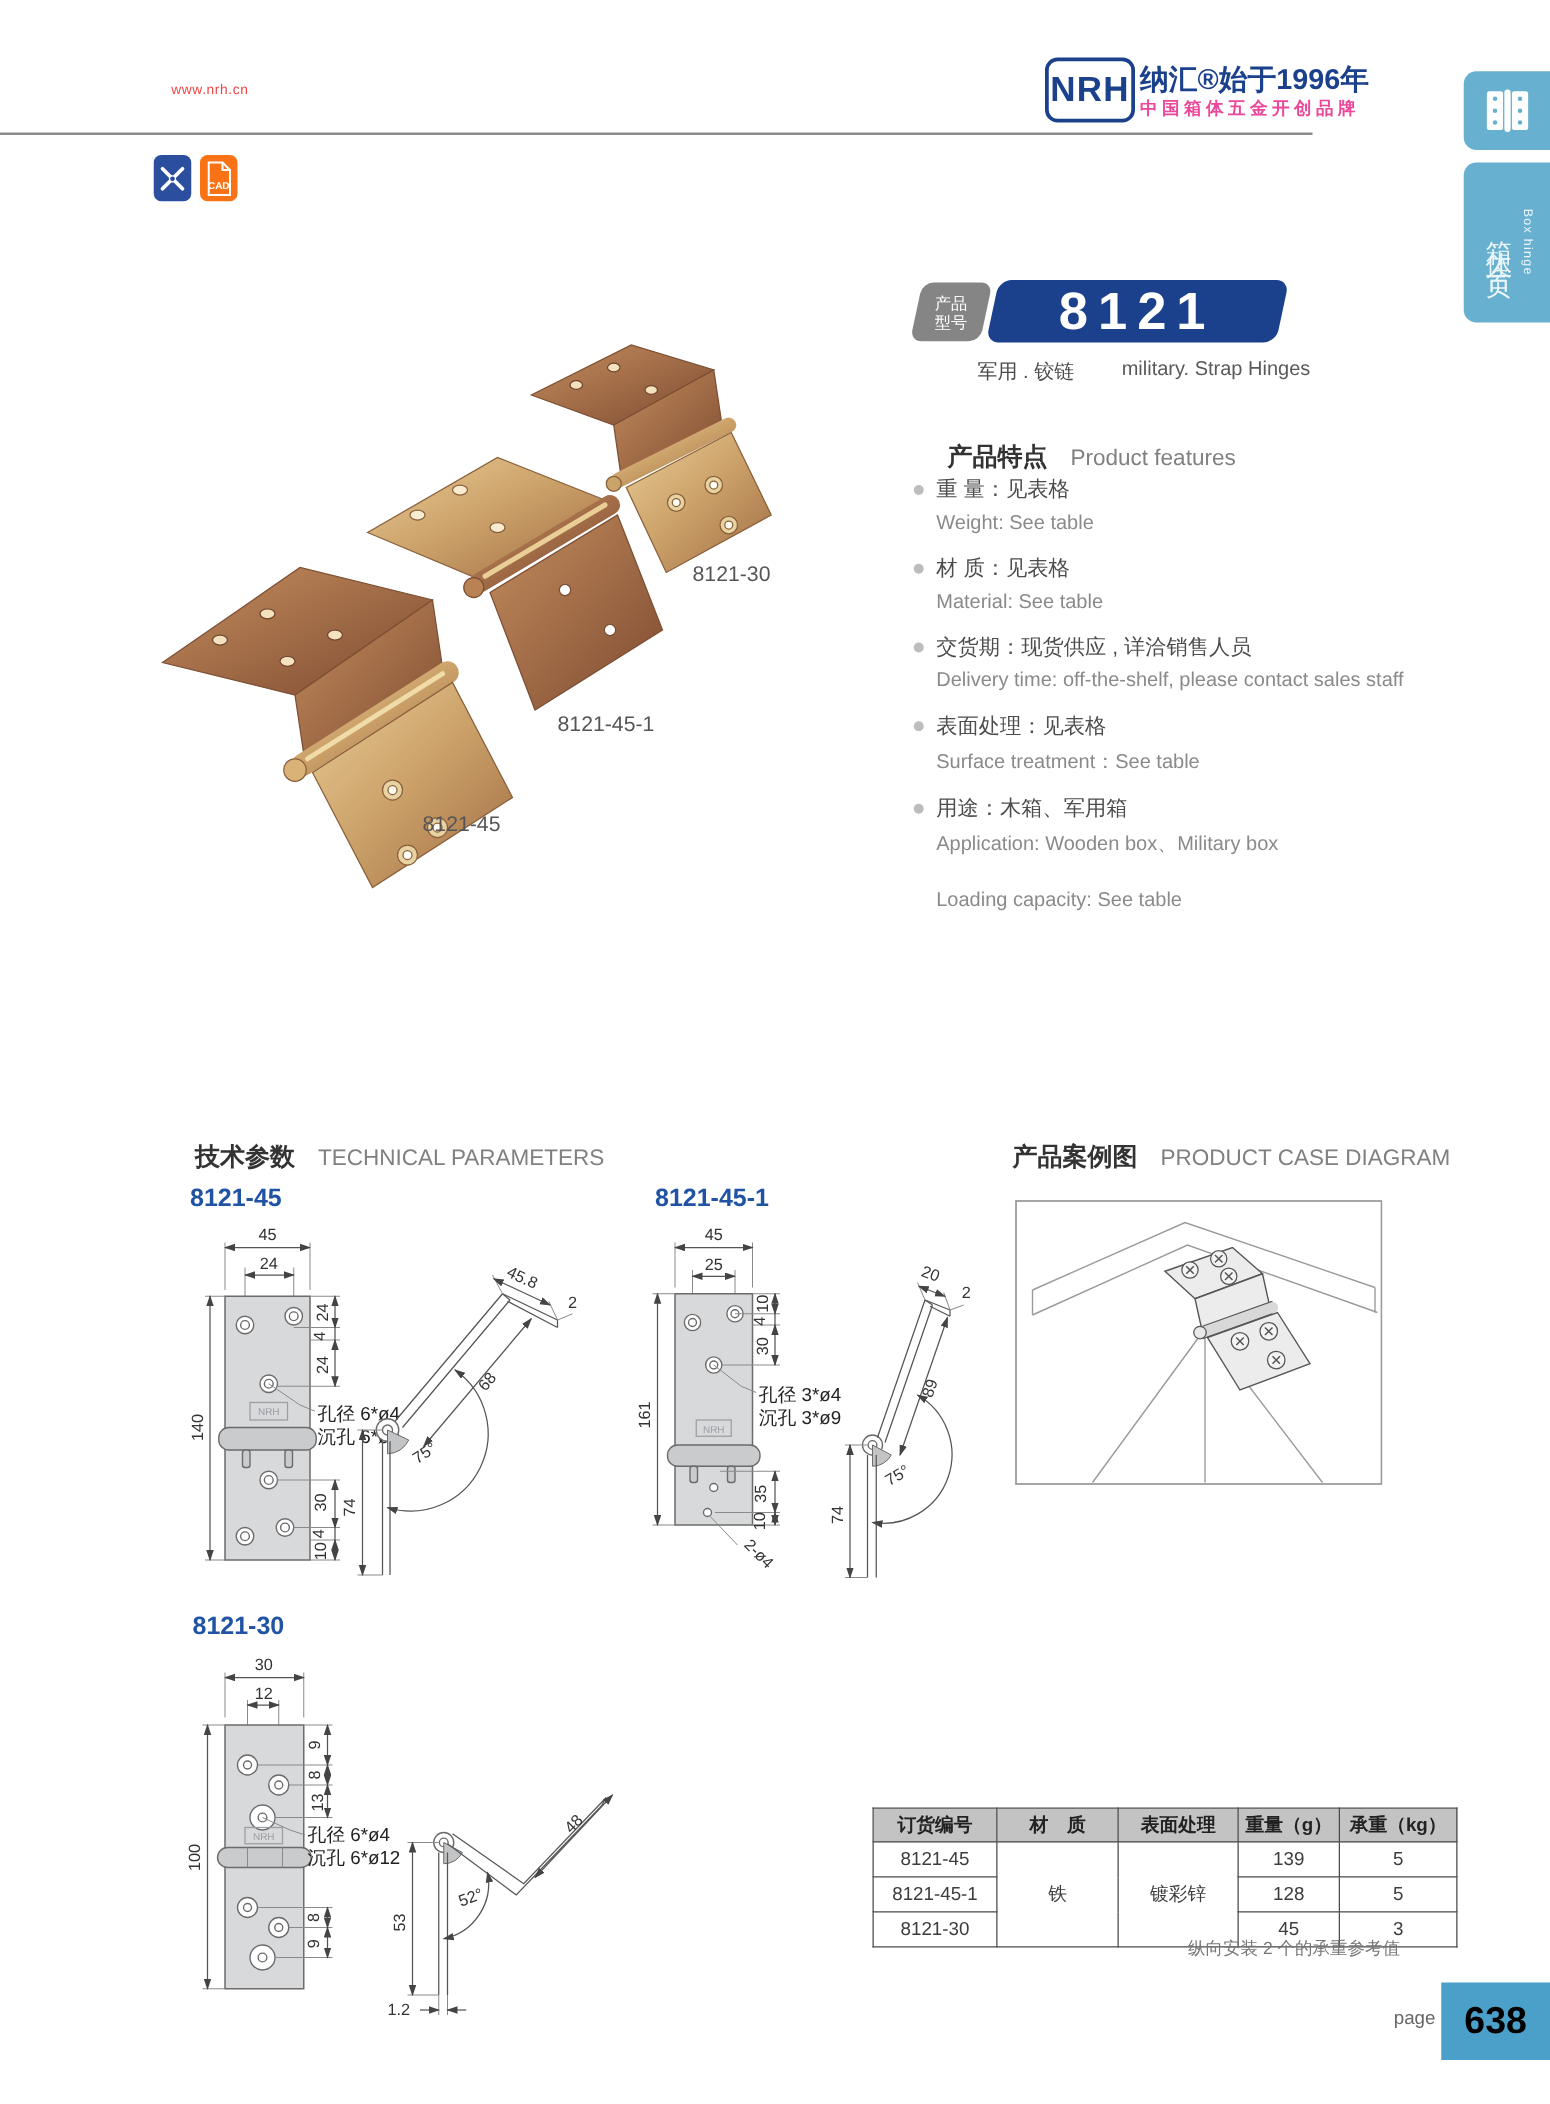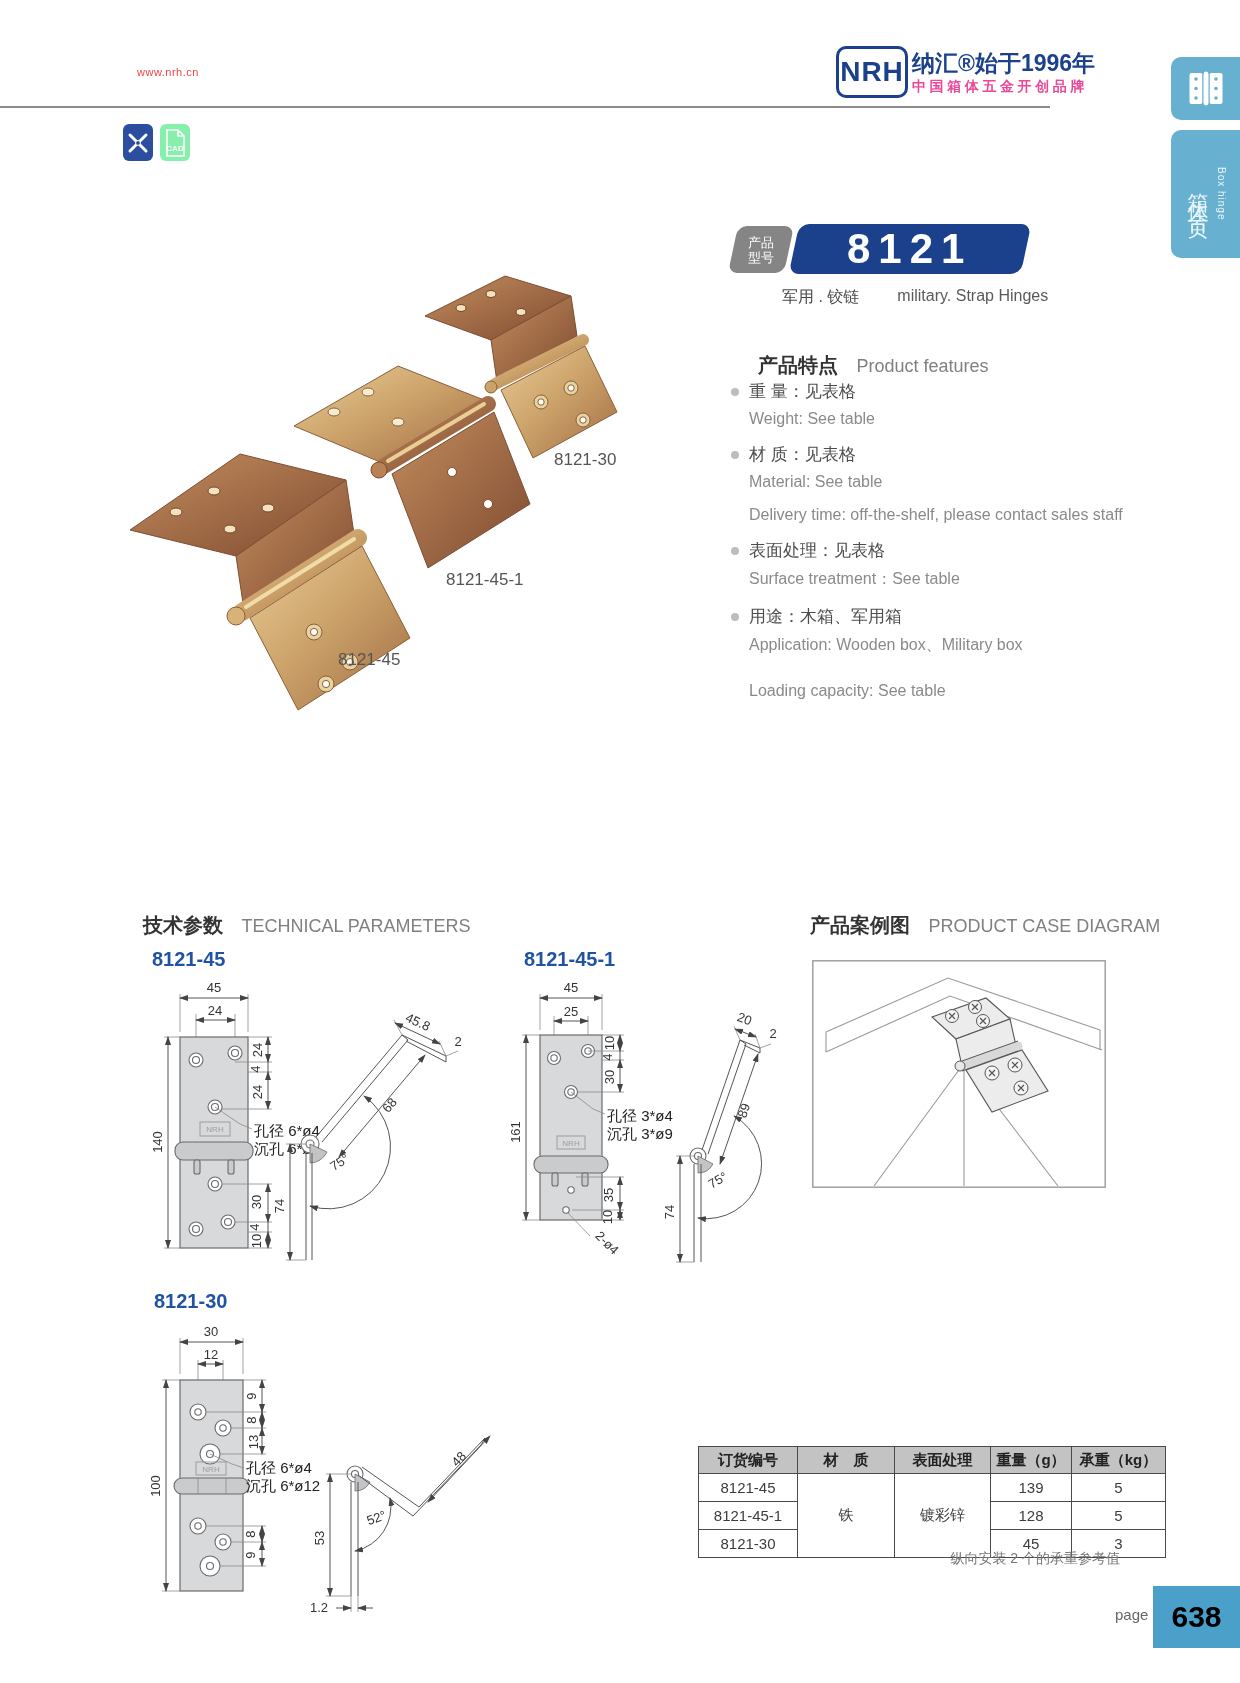--- a/index.html
+++ b/index.html
@@ -3,21 +3,21 @@
 <meta charset="utf-8">
 <style>
   html,body{margin:0;padding:0;background:#fff;}
   .page{position:relative;width:1240px;height:1683px;background:#fff;overflow:hidden;
         font-family:"Liberation Sans","DejaVu Sans",sans-serif;color:#333;}
   .abs{position:absolute;}
   .url{font-size:11px;color:#ef4444;letter-spacing:.5px;text-decoration:none;}
   .topline{height:2px;background:#8c8c8c;}
   .tool-badge{width:30px;height:37px;border-radius:6px;display:flex;align-items:center;justify-content:center;}
   .blue-bg{background:#2b4f9e;}
-  .red-bg{background:#86efac;}
+  .red-bg{background:#f97316;}
   .logo-box{width:66px;height:46px;border:3.5px solid #1b418c;border-radius:10px;
             display:flex;align-items:center;justify-content:center;
             color:#1b418c;font-weight:bold;font-size:28px;letter-spacing:1px;}
   .tag1{color:#1b418c;font-weight:bold;font-size:23px;}
   .tag2{color:#ec4899;font-weight:bold;font-size:14px;letter-spacing:3.6px;}
   .side-tab{background:#68b0cf;border-radius:10px 0 0 10px;width:69px;}
   .side-tab .cn{writing-mode:vertical-rl;color:#eaf5fa;font-size:21px;letter-spacing:9px;}
   .side-tab .en{writing-mode:vertical-rl;color:#eaf5fa;font-size:10px;letter-spacing:1px;}
   .badge-gray{background:#858585;border-radius:9px;transform:skewX(-12deg);
               display:flex;align-items:center;justify-content:center;}
@@ -138,20 +138,21 @@
   <div class="abs features" style="left:731px;top:380px;">
     <div class="feat">
       <div class="cnline"><span class="bullet"></span><span>重 量：见表格</span></div>
       <div class="enline">Weight: See table</div>
     </div>
     <div class="feat">
       <div class="cnline"><span class="bullet"></span><span>材 质：见表格</span></div>
       <div class="enline">Material: See table</div>
     </div>
     <div class="feat">
+      <div class="cnline"><span class="bullet"></span><span>交货期：现货供应 , 详洽销售人员</span></div>
       <div class="enline">Delivery time: off-the-shelf, please contact sales staff</div>
     </div>
     <div class="feat">
       <div class="cnline"><span class="bullet"></span><span>表面处理：见表格</span></div>
       <div class="enline">Surface treatment：See table</div>
     </div>
     <div class="feat">
       <div class="cnline"><span class="bullet"></span><span>用途：木箱、军用箱</span></div>
       <div class="enline">Application: Wooden box、Military box</div>
     </div>
@@ -203,21 +204,21 @@
       <circle cx="196" cy="220" r="3.6" fill="#fffdf4" stroke="#8a5f3a"></circle>
     <circle cx="232" cy="250" r="8" fill="#e7d3a2" stroke="#8a5f3a"></circle>
       <circle cx="232" cy="250" r="3.6" fill="#fffdf4" stroke="#8a5f3a"></circle>
     <circle cx="208" cy="272" r="8" fill="#e7d3a2" stroke="#8a5f3a"></circle>
       <circle cx="208" cy="272" r="3.6" fill="#fffdf4" stroke="#8a5f3a"></circle>
   </svg>
   <span class="abs photo-label" style="left:554px;top:450px;">8121-30</span>
   <span class="abs photo-label" style="left:446px;top:570px;">8121-45-1</span>
   <span class="abs photo-label" style="left:338px;top:650px;">8121-45</span>
 
-  <div class="abs" style="left:143px;top:912px;">
+  <div class="abs" style="left:156px;top:912px;">
     <span class="sec-title-cn">技术参数</span>
     <span class="sec-title-en">TECHNICAL PARAMETERS</span>
   </div>
   <div class="abs" style="left:810px;top:912px;">
     <span class="sec-title-cn">产品案例图</span>
     <span class="sec-title-en">PRODUCT CASE DIAGRAM</span>
   </div>
 
   <div class="abs" style="left:140px;top:946px;width:330px;height:322px;">
     <span class="model-label abs" style="left:12px;top:2px;">8121-45</span>

